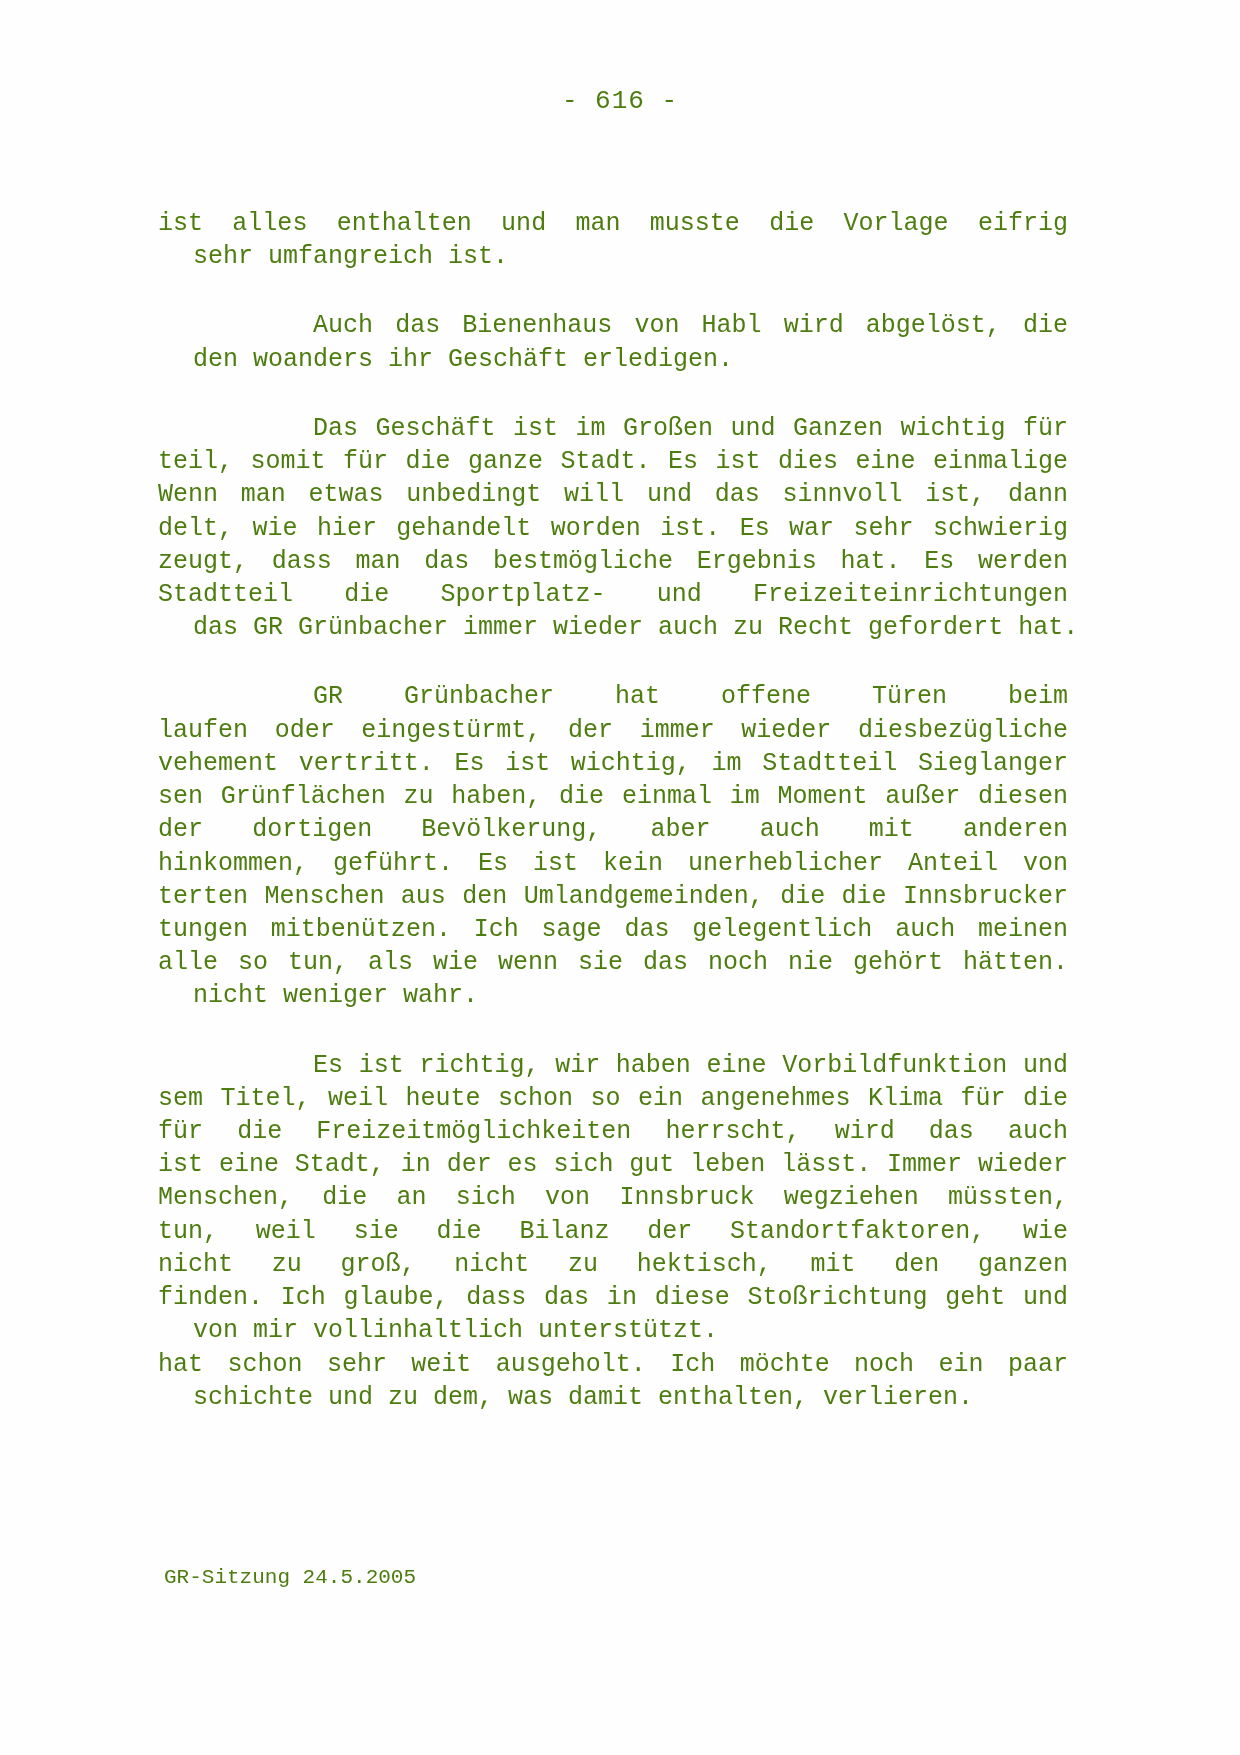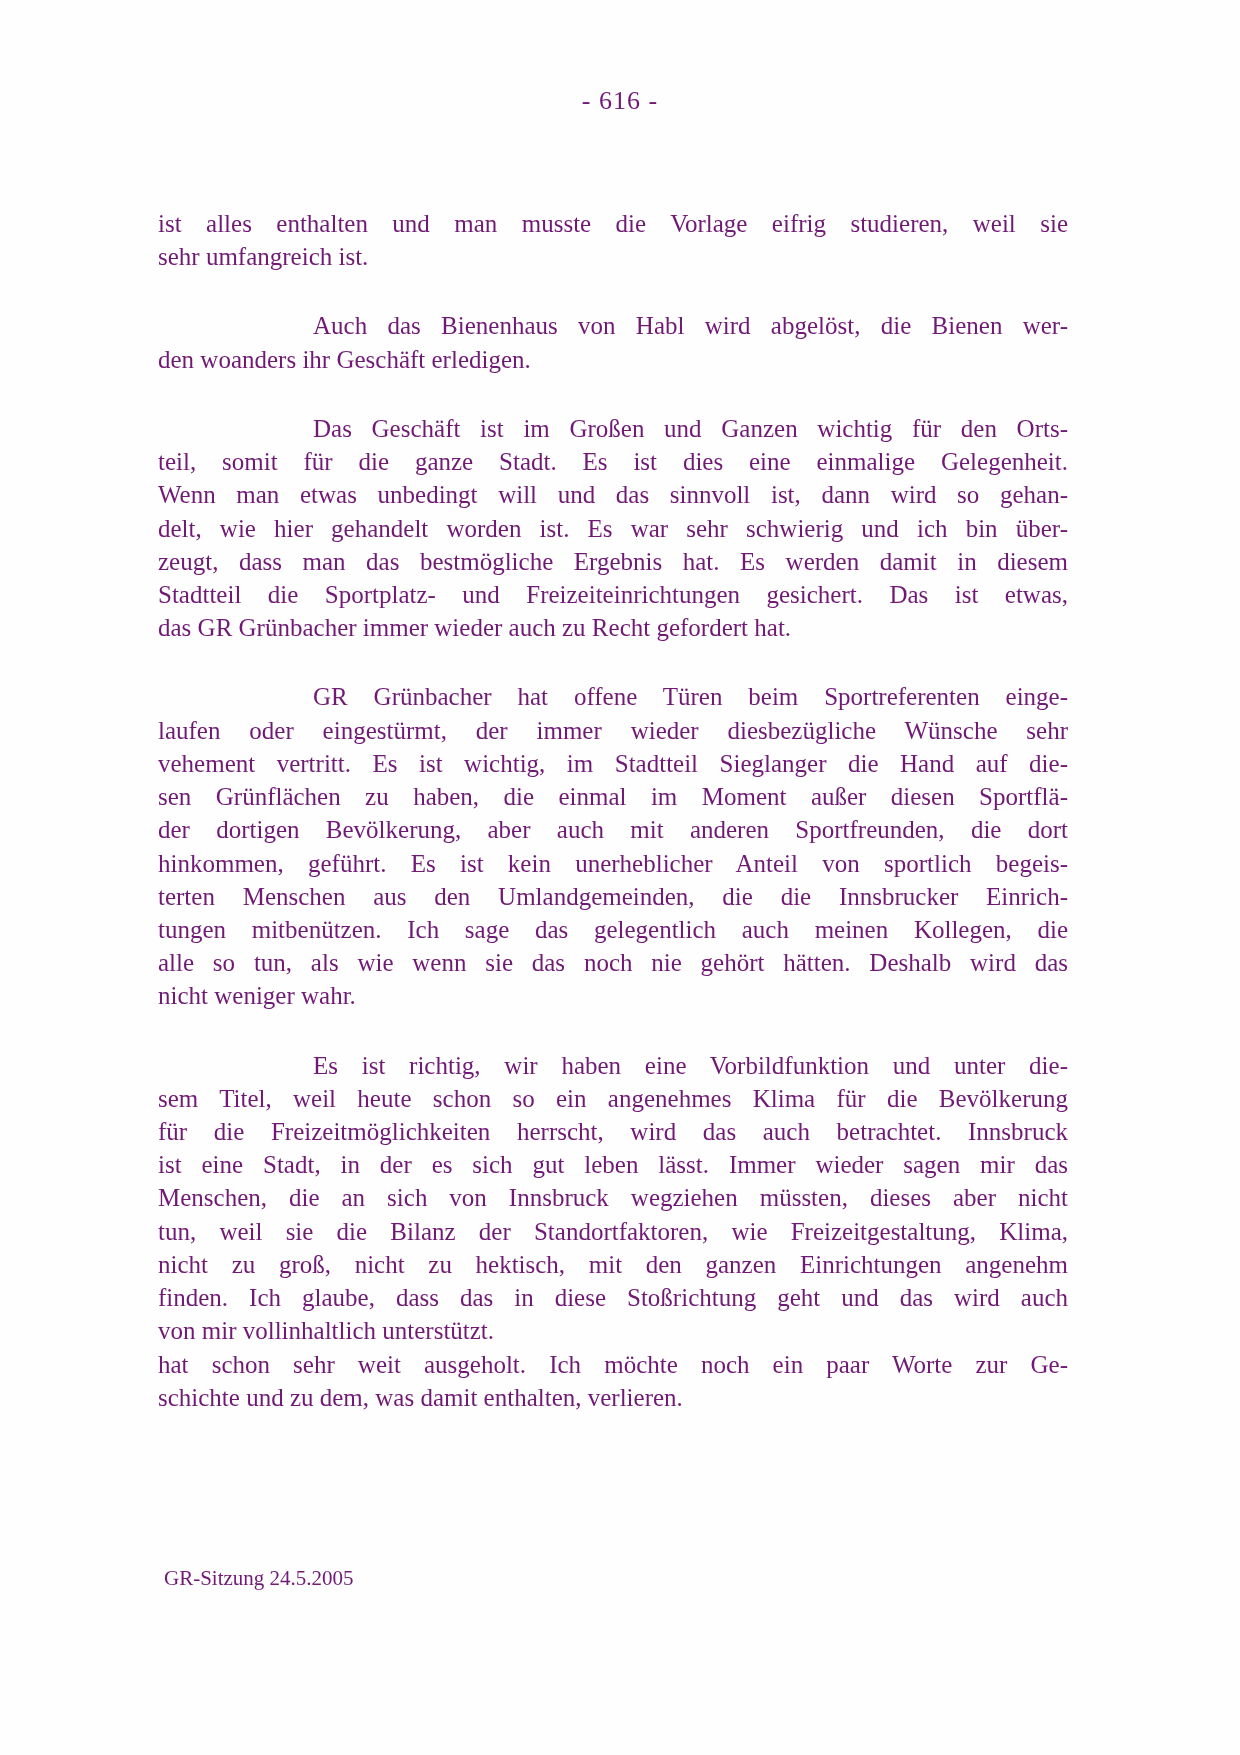--- a/index.html
+++ b/index.html
@@ -6,22 +6,22 @@
     margin: 0;
     padding: 0;
     background: #e8e8e8;
   }
   .page {
     position: relative;
     width: 1240px;
     height: 1755px;
     margin: 0 auto;
     background: #fefefe;
-    color: #701a75;
-    font-family: Liberation Serif, serif;
+    color: #4d7c0f;
+    font-family: Liberation Mono, monospace;
     overflow: hidden;
   }
   .page-number {
     position: absolute;
     top: 86px;
     left: 0;
     width: 1240px;
     text-align: center;
     font-size: 26px;
     letter-spacing: 1px;
@@ -39,20 +39,21 @@
     height: 33.23px;
     overflow: hidden;
   }
   .jl {
     text-align: justify;
     text-align-last: justify;
   }
   .el {
     text-align: right;
     text-align-last: left;
+    margin-left: 35px;
   }
   .ind {
     text-indent: 155px;
     margin-top: 36px;
   }
   .speaker-name {
     text-decoration: underline;
     text-underline-offset: 4px;
     text-decoration-thickness: 2px;
   }

